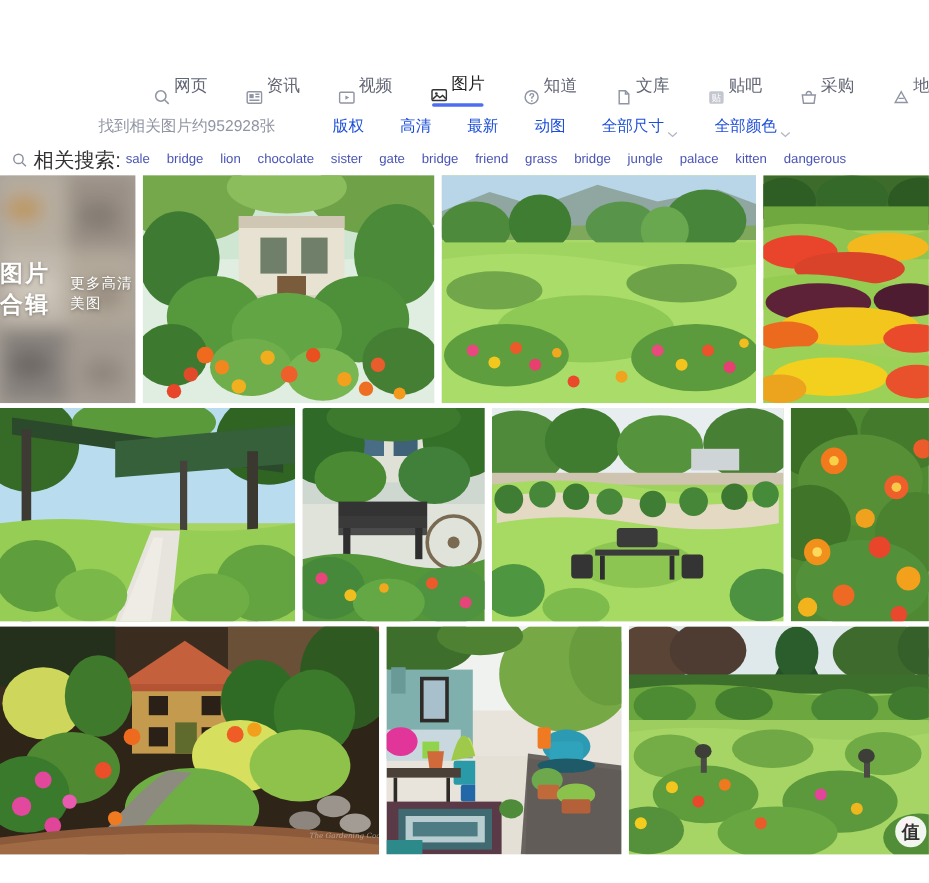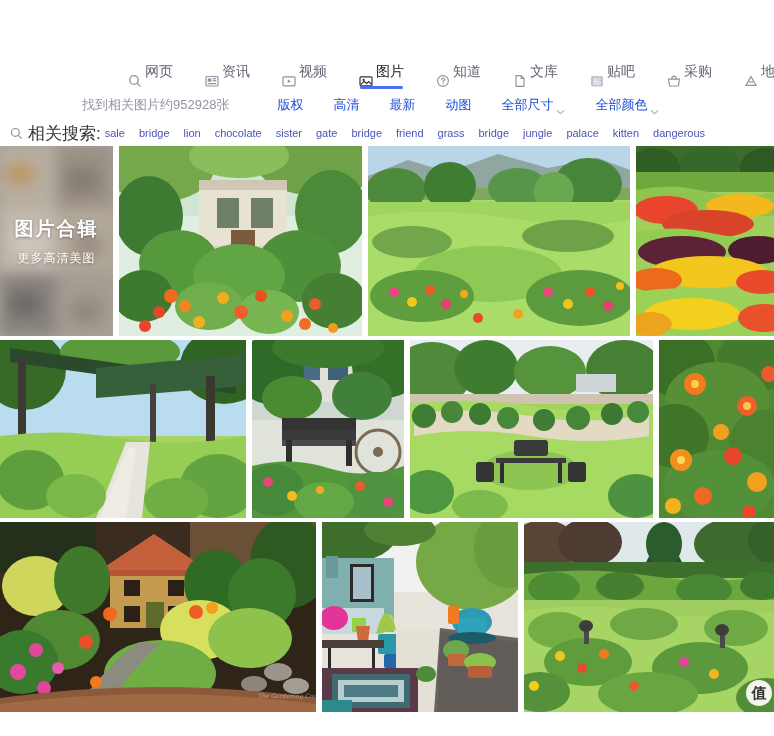--- a/index.html
+++ b/index.html
@@ -100,21 +100,21 @@
     gap: 3px;
     color: #626675;
     padding: 0 14px 0 0;
     margin-right: 18px;
     position: relative;
     cursor: pointer;
     height: 26px;
     line-height: 26px;
   }
   .nav-item:last-child { margin-right: 0; }
-  .nav-item.active { color: #222; }
+  .nav-item.active { color: #222; font-family: Liberation Mono, monospace; }
   .nav-item.active::after {
     content: "";
     position: absolute;
     left: 1px;
     right: 15px;
     bottom: -5px;
     height: 3px;
     background: #4e6ef2;
     border-radius: 2px;
   }
@@ -179,21 +179,21 @@
     background: #eee;
     flex: 0 0 auto;
   }
   .cell svg { display: block; width: 100%; height: 100%; }
 
   
   .promo-overlay {
     position: absolute;
     inset: 0;
     display: flex;
-    flex-direction: column;
+    flex-direction: row;
     align-items: center;
     justify-content: center;
     color: #fff;
     text-shadow: 0 1px 3px rgba(0,0,0,.35);
   }
   .promo-title { font-size: 19px; font-weight: bold; letter-spacing: 2px; }
   .promo-sub { font-size: 12px; margin-top: 8px; letter-spacing: 1px; }
 
   
   .watermark {

